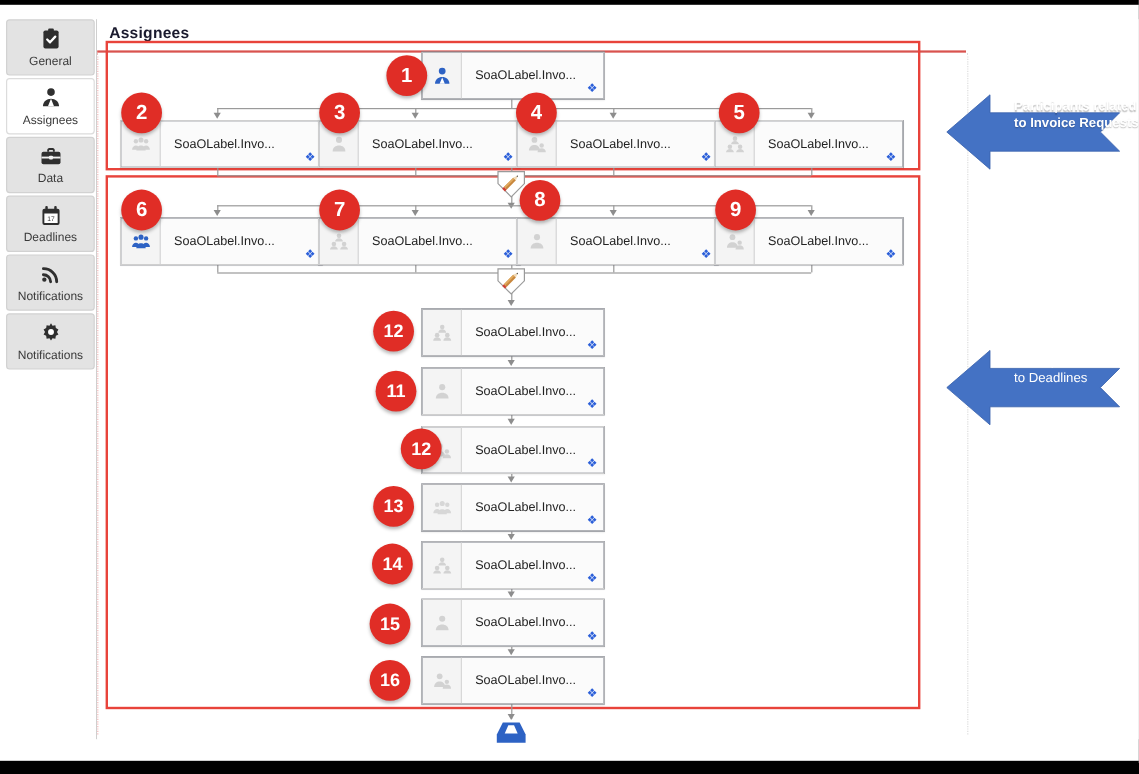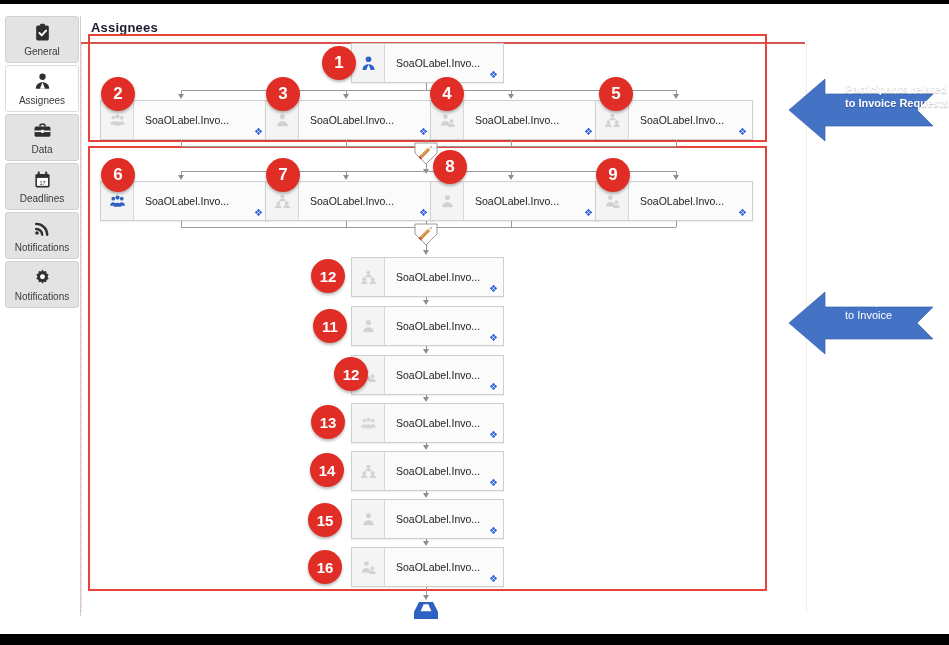--- a/index.html
+++ b/index.html
@@ -593,18 +593,18 @@
     </div>
 
     <div class="callout c2" style="left:783px;top:275px;width:185px;height:88px;">
       <svg width="185" height="88" viewBox="0 0 185 88">
         <g>
           <path d="M6 44 L42 13 L42 28 L150 28 L134 44 L150 60 L42 60 L42 75 Z" fill="#4472c4" stroke="#3a63ad" stroke-width="0.7"></path>
         </g>
       </svg>
       <div class="c-text">
         <div>Participants related</div>
-        <div>to Invoice</div>
+        <div>to Deadlines</div>
       </div>
     </div>
 
   </div>
 </div>
 
 </body></html>

